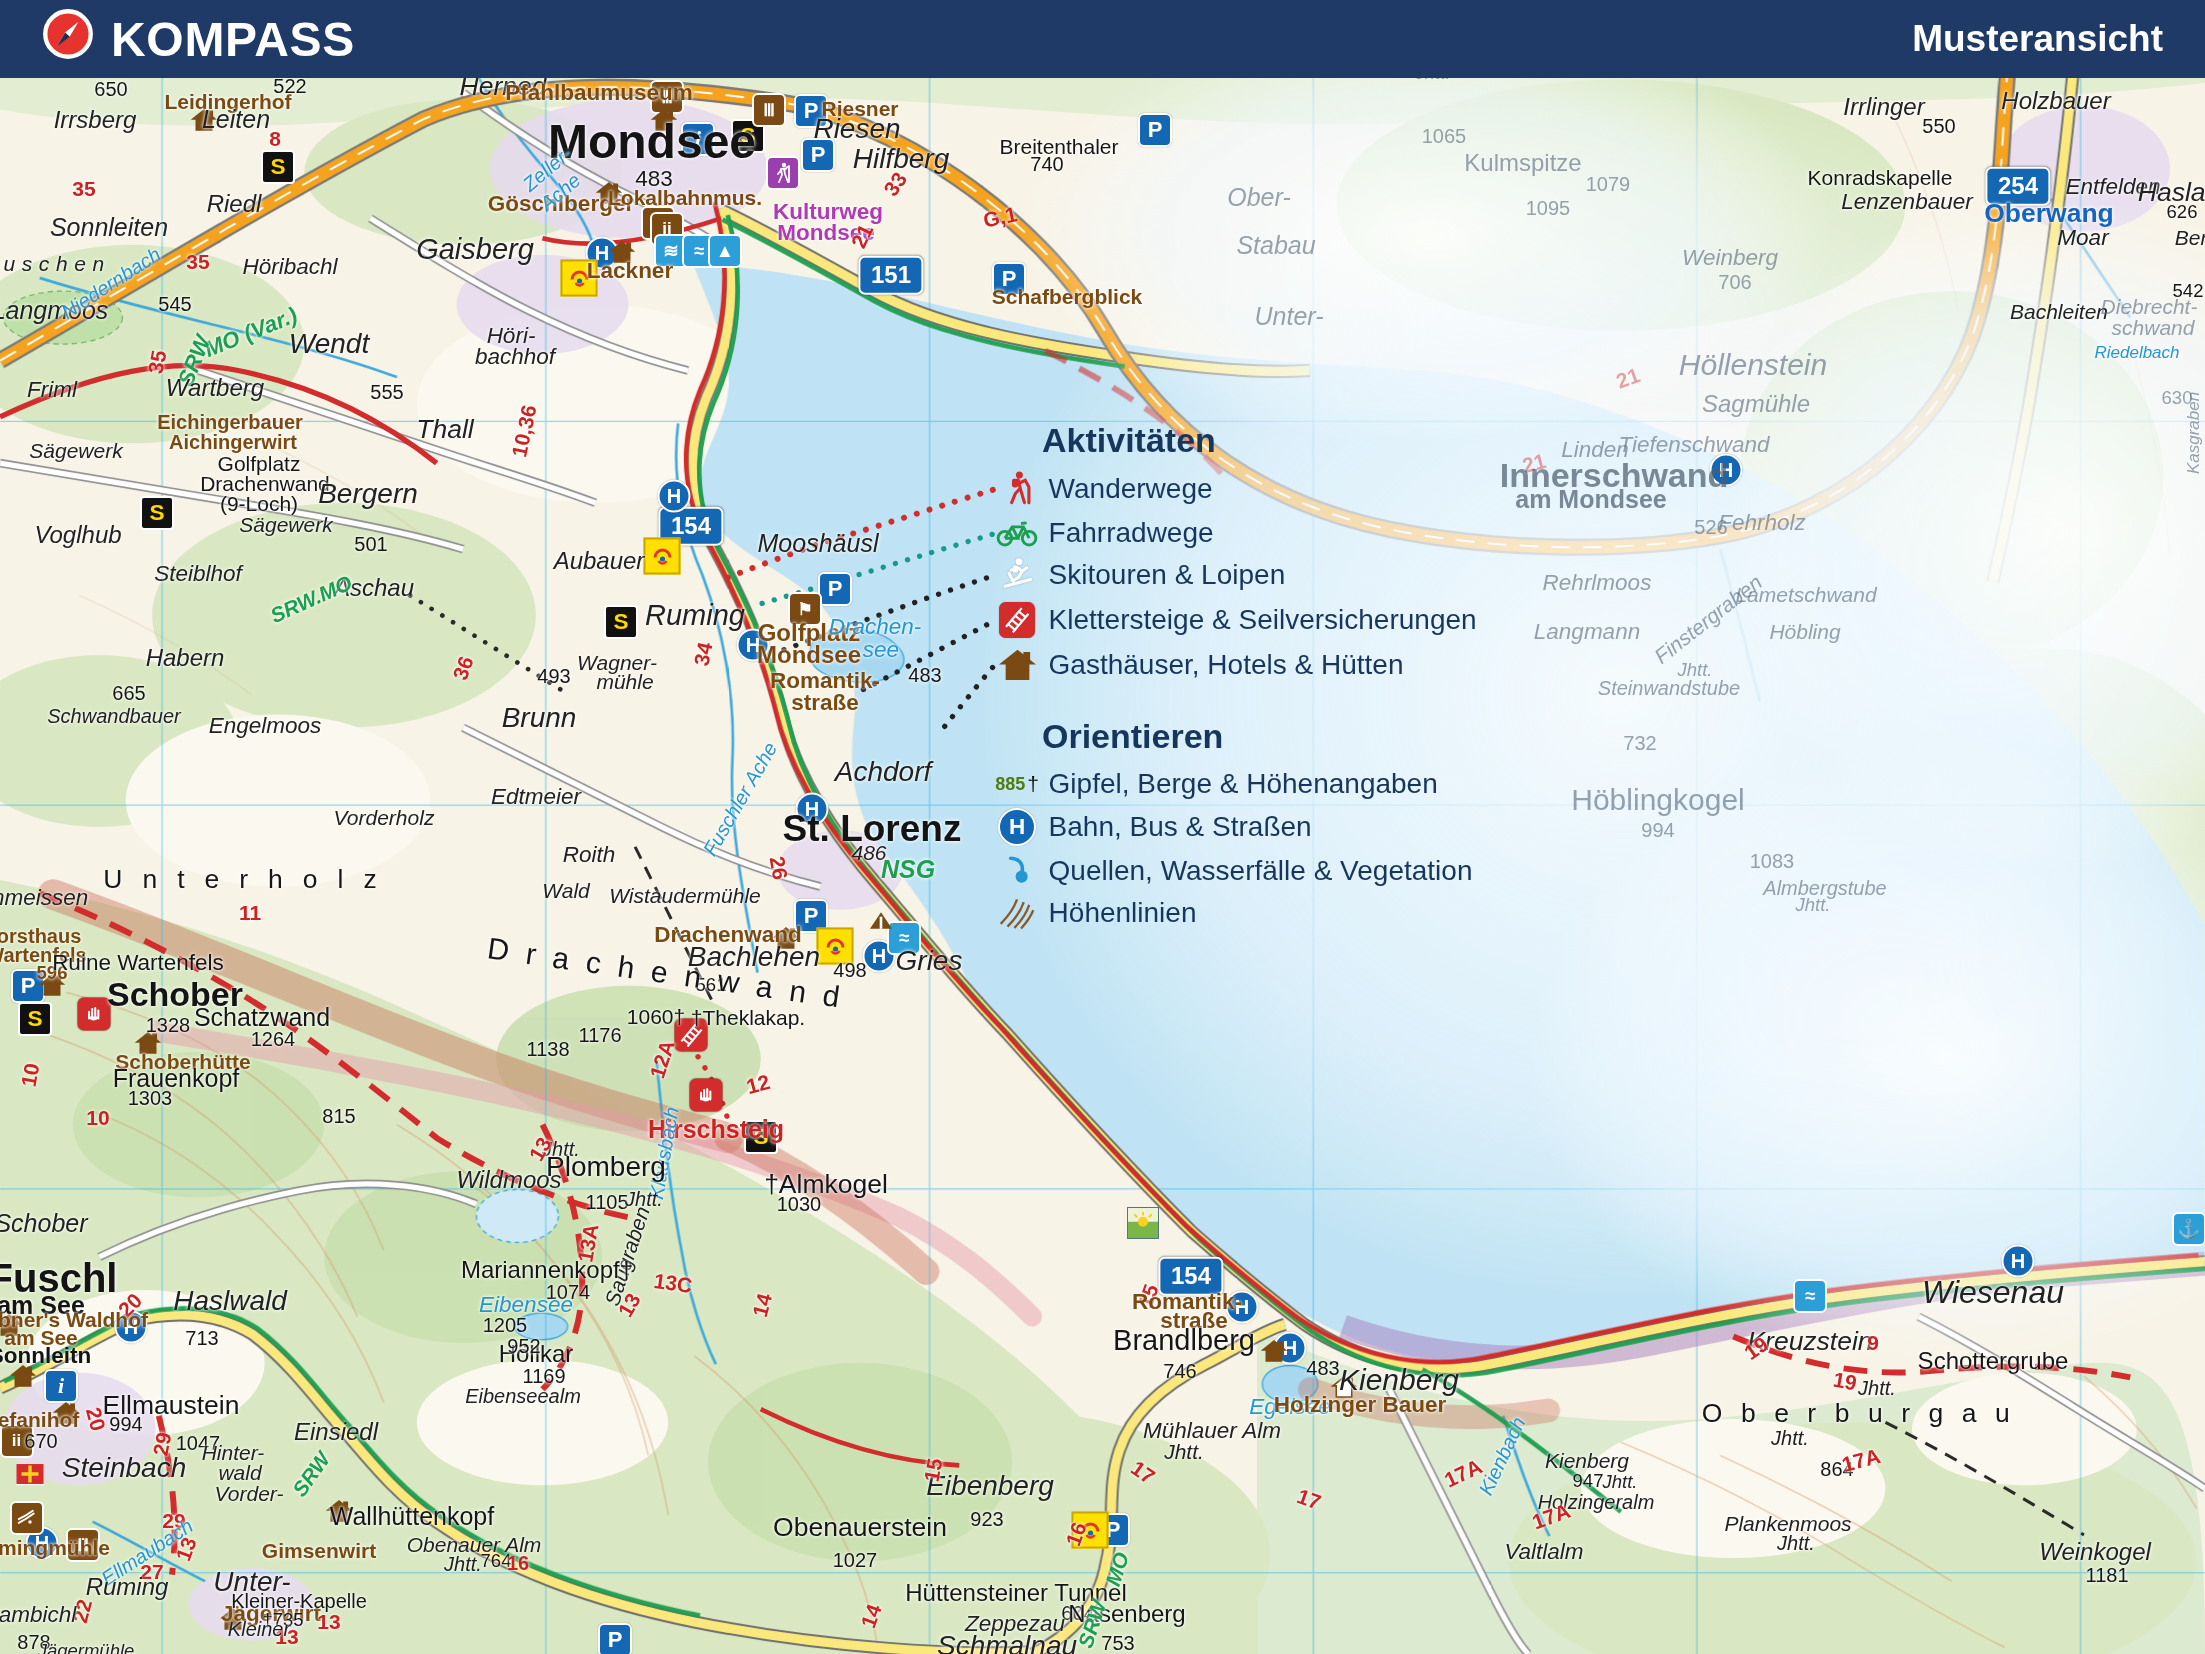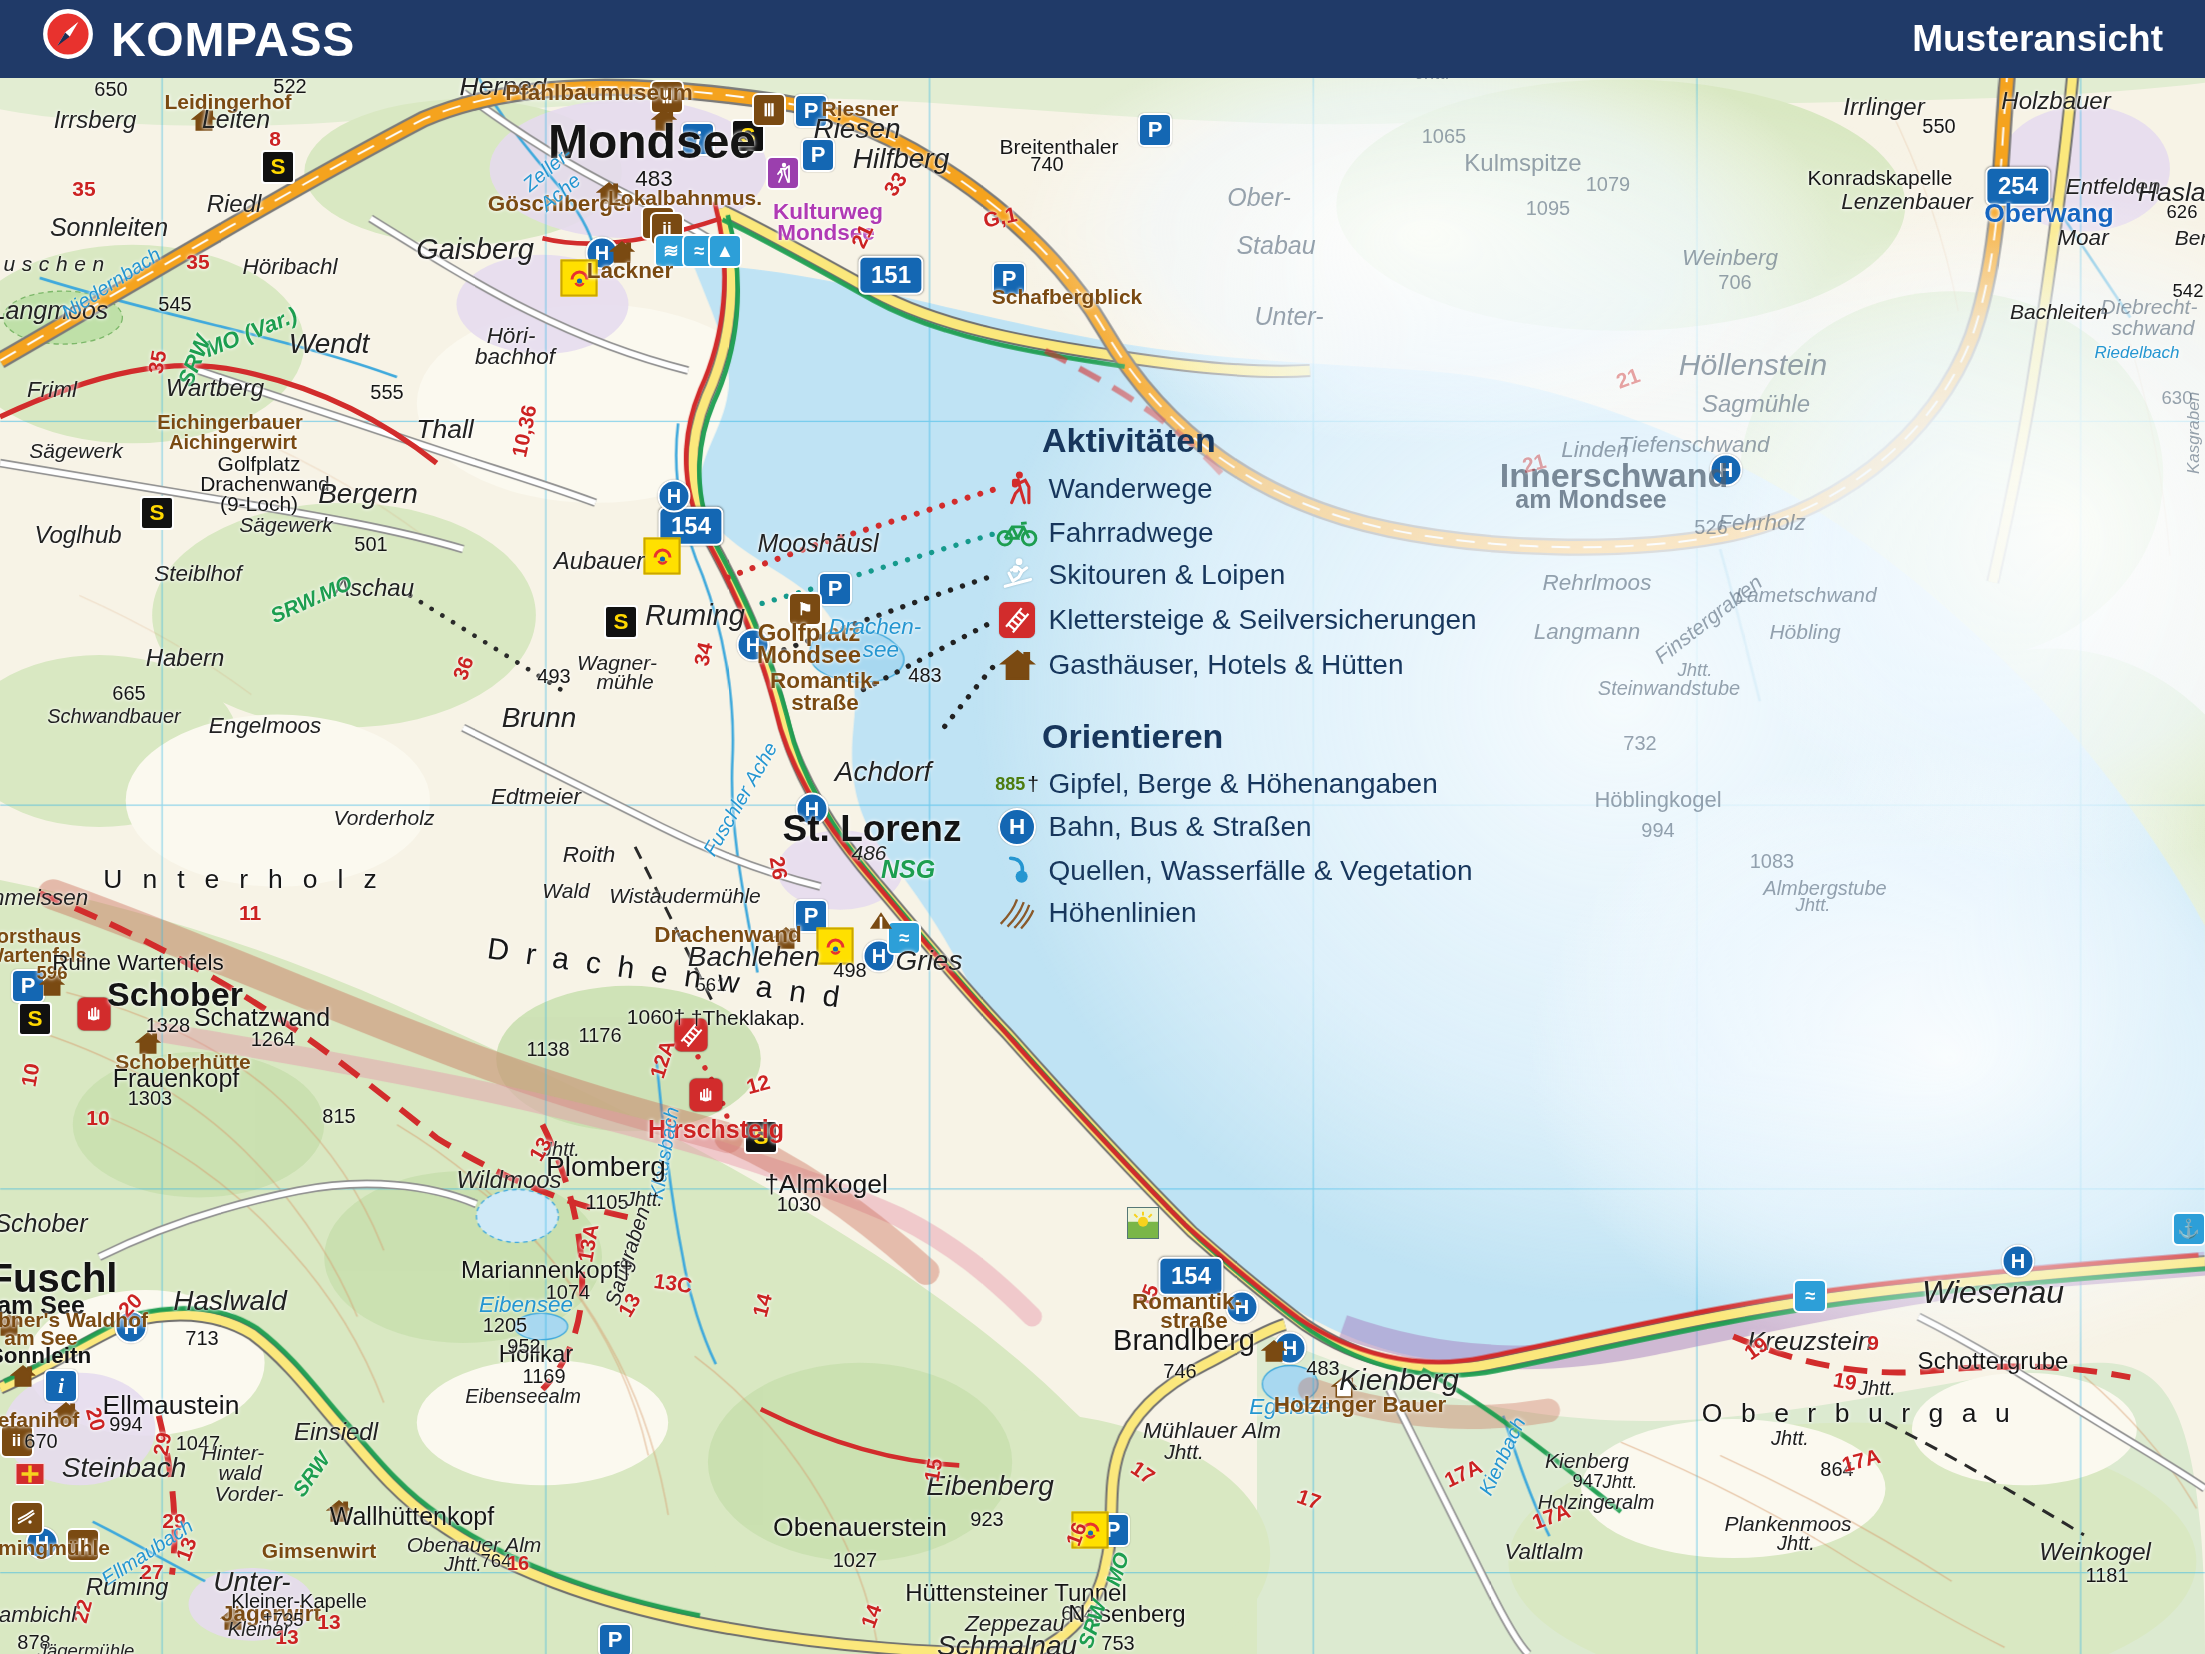--- a/index.html
+++ b/index.html
@@ -823,21 +823,21 @@
       <div class="lb hzi" style="left: 1597px; top: 583px; font-size: 22.5px; transform: translate(-50%, -50%);">Rehrlmoos</div>
       <div class="lb hzi" style="left: 1587px; top: 632px; font-size: 22.5px; transform: translate(-50%, -50%);">Langmann</div>
       <div class="lb hz" style="left: 1711px; top: 527px; font-size: 20px; transform: translate(-50%, -50%);">526</div>
       <div class="lb hzi" style="left: 1762px; top: 523px; font-size: 22.5px; transform: translate(-50%, -50%);">Fehrholz</div>
       <div class="lb hzi" style="left: 1708px; top: 619px; font-size: 21px; transform: translate(-50%, -50%) rotate(-38deg);">Finstergraben</div>
       <div class="lb hzi" style="left: 1806px; top: 594px; font-size: 21px; transform: translate(-50%, -50%);">Lametschwand</div>
       <div class="lb hzi" style="left: 1805px; top: 631px; font-size: 21px; transform: translate(-50%, -50%);">Höbling</div>
       <div class="lb hzi" style="left: 1695px; top: 670px; font-size: 18.5px; transform: translate(-50%, -50%);">Jhtt.</div>
       <div class="lb hzi" style="left: 1669px; top: 688px; font-size: 20px; transform: translate(-50%, -50%);">Steinwandstube</div>
       <div class="lb hz" style="left: 1640px; top: 743px; font-size: 20px; transform: translate(-50%, -50%);">732</div>
-      <div class="lb hz" style="left: 1658px; top: 800px; font-size: 22px; transform: translate(-50%, -50%);">Höblingkogel</div>
+      <div class="lb hz" style="left: 1658px; top: 800px; font-size: 30px; transform: translate(-50%, -50%);">Höblingkogel</div>
       <div class="lb hz" style="left: 1658px; top: 830px; font-size: 20px; transform: translate(-50%, -50%);">994</div>
       <div class="lb hz" style="left: 1772px; top: 861px; font-size: 20px; transform: translate(-50%, -50%);">1083</div>
       <div class="lb hzi" style="left: 1825px; top: 888px; font-size: 20px; transform: translate(-50%, -50%);">Almbergstube</div>
       <div class="lb hzi" style="left: 1813px; top: 905px; font-size: 18.5px; transform: translate(-50%, -50%);">Jhtt.</div>
       <div class="lb rdh" style="left: 1534px; top: 463px; transform: translate(-50%, -50%) rotate(-15deg);">21</div>
       <div class="lb rdh" style="left: 1628px; top: 378px; transform: translate(-50%, -50%) rotate(-20deg);">21</div>
       <div class="lb pl" style="left: 1884px; top: 107px; font-size: 24px; transform: translate(-50%, -50%);">Irrlinger</div>
       <div class="lb el" style="left: 1939px; top: 126px; transform: translate(-50%, -50%);">550</div>
       <div class="lb pl" style="left: 2056px; top: 101px; font-size: 24px; transform: translate(-50%, -50%);">Holzbauer</div>
       <div class="lb mt" style="left: 1880px; top: 177px; font-size: 21px; transform: translate(-50%, -50%);">Konradskapelle</div>

